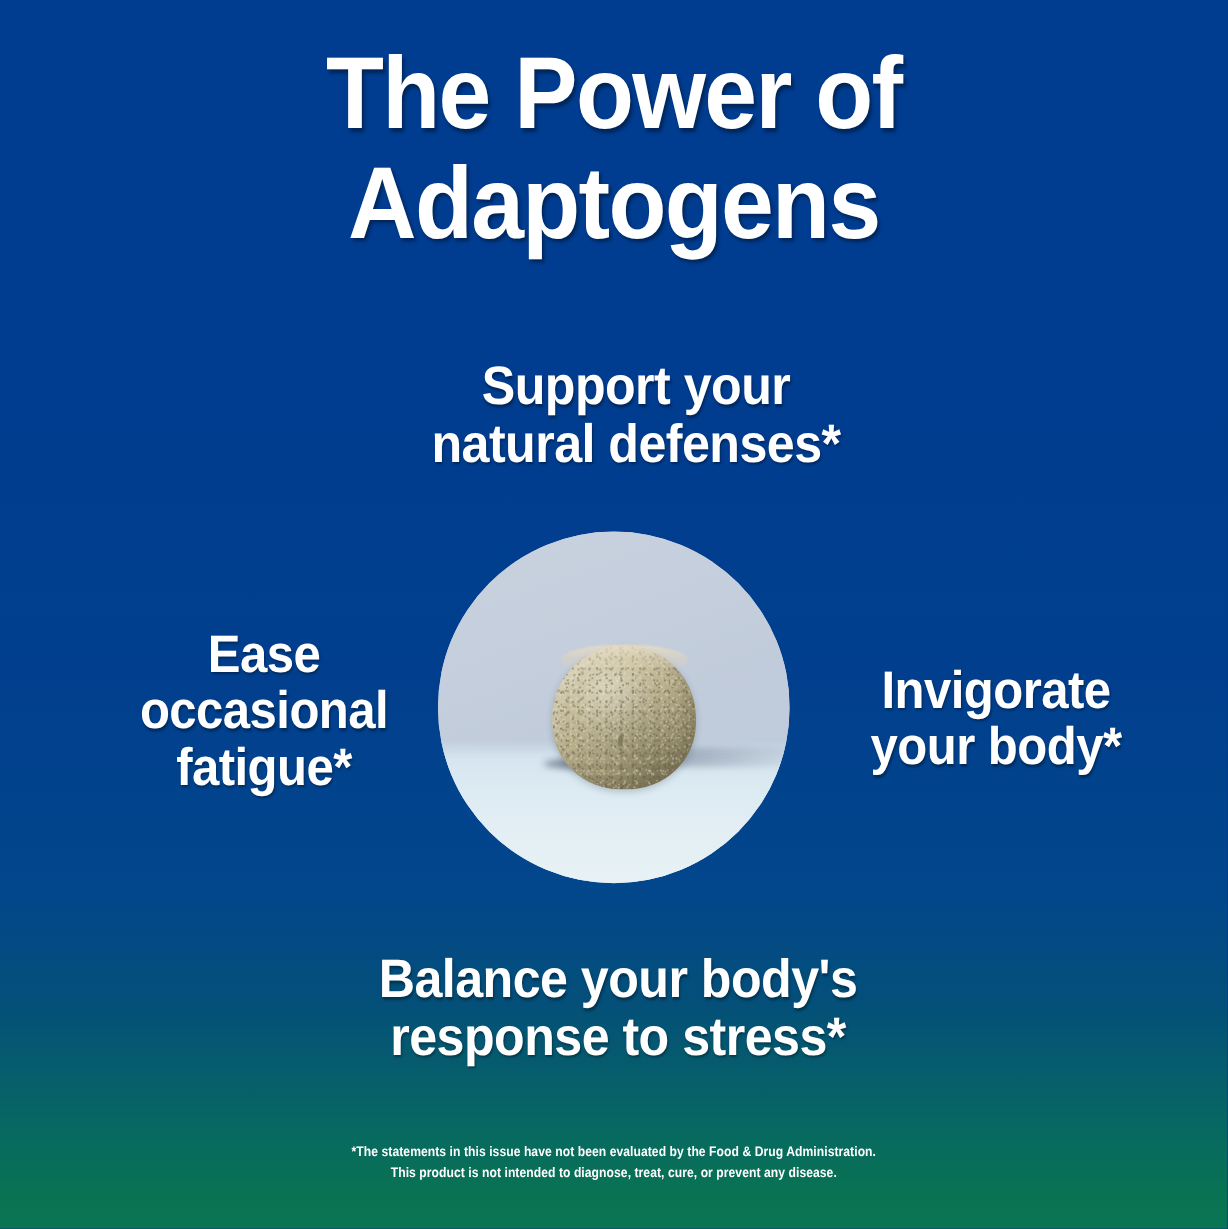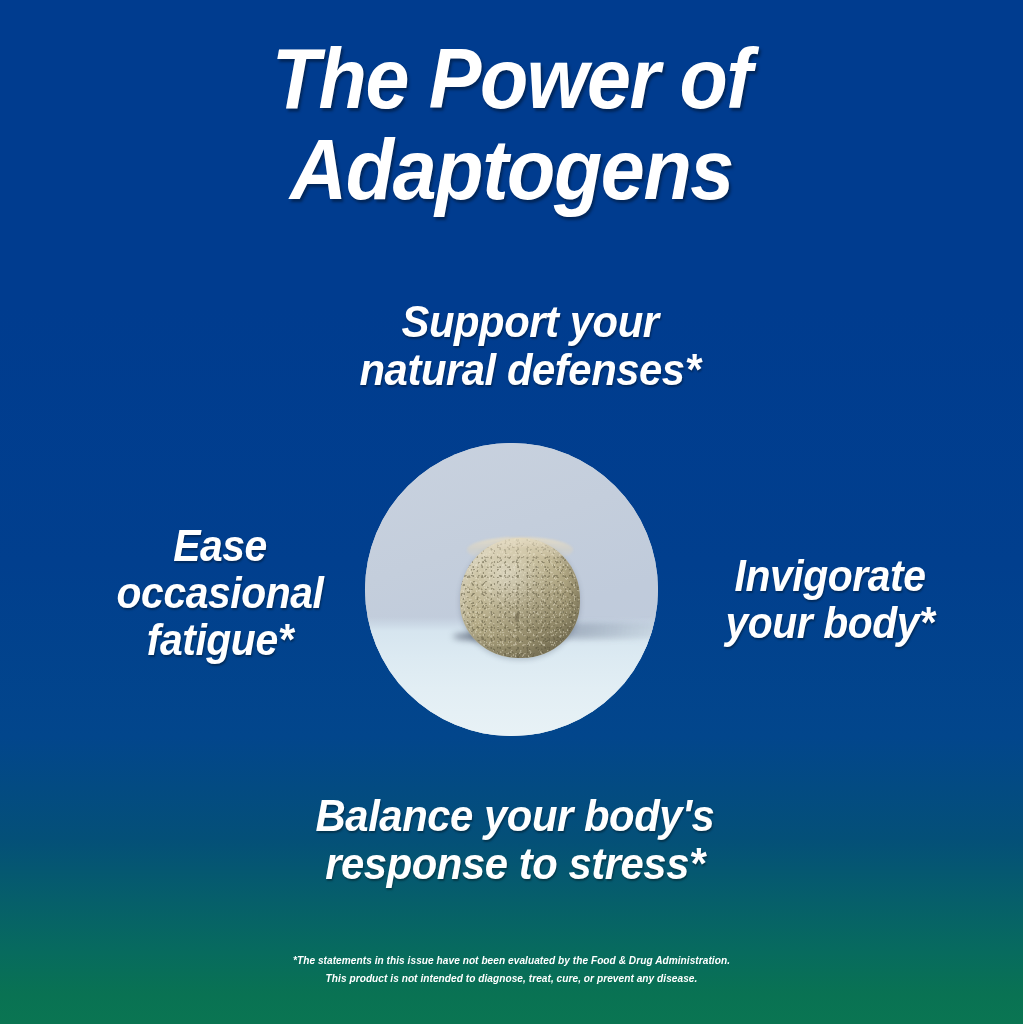--- a/index.html
+++ b/index.html
@@ -26,21 +26,20 @@
         #003C8F   0%,
         #003C8F  30%,
         #013F8E  55%,
         #02468C  72%,
         #045078  82%,
         #065F6A  88%,
         #076B5E  93%,
         #097253  97%,
         #0A7552 100%);
     overflow:hidden;
-    font-style:italic;
   }
 
   
   .hl {
     position:absolute;
     color:#ffffff;
     text-align:center;
     font-weight:700;
     letter-spacing:-0.5px;
     line-height:1.03;

